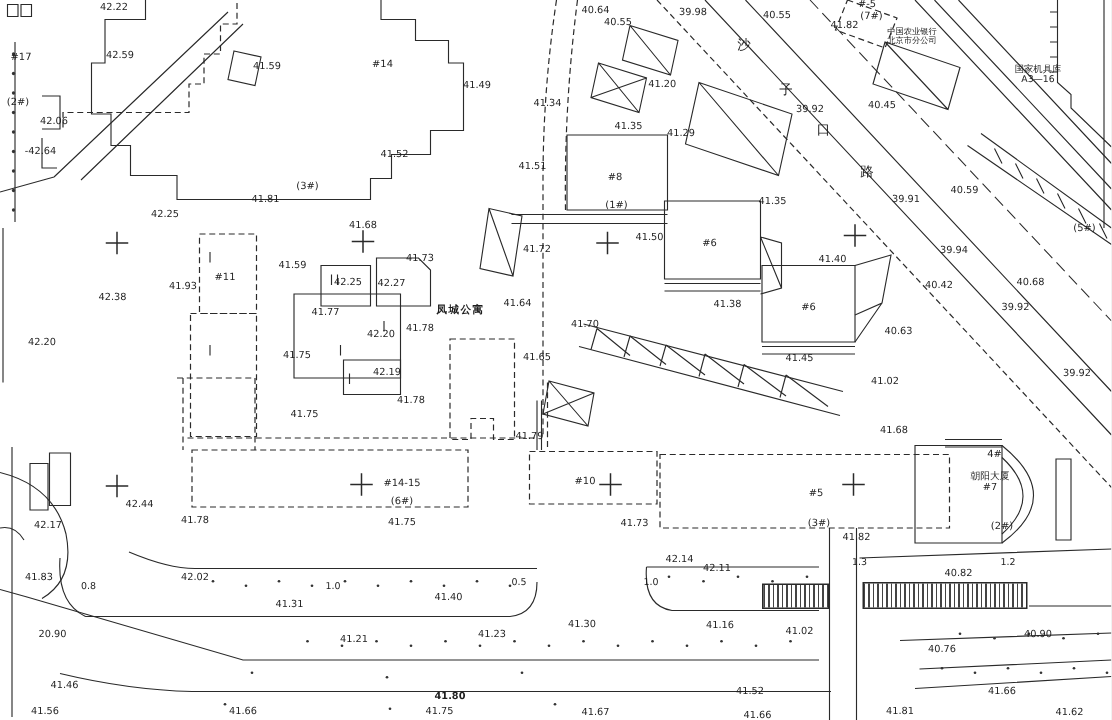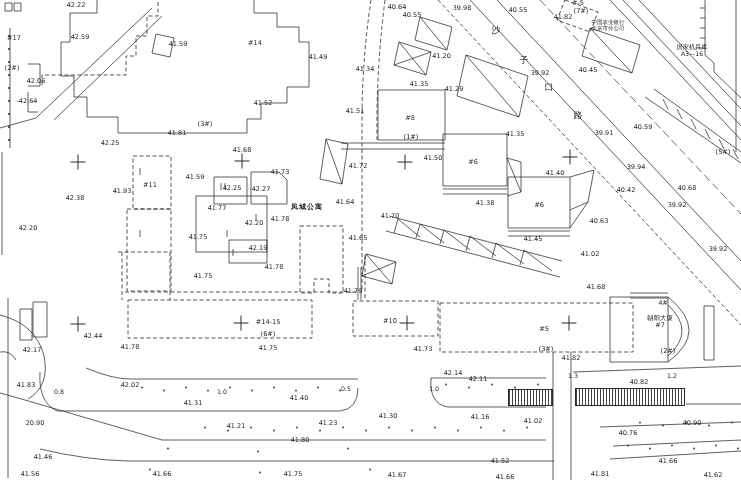--- a/index.html
+++ b/index.html
@@ -250,21 +250,21 @@
       <span class="lbl" style="left: 721px; top: 376px; margin-left: 41px;">42.21</span>
       <span class="lbl" style="left: 35px; top: 423px;">20.90</span>
       <span class="lbl" style="left: 236px; top: 426px;">41.21</span>
       <span class="lbl" style="left: 328px; top: 423px;">41.23</span>
       <span class="lbl" style="left: 388px; top: 416px;">41.30</span>
       <span class="lbl" style="left: 480px; top: 417px;">41.16</span>
       <span class="lbl" style="left: 533px; top: 421px;">41.02</span>
       <span class="lbl" style="left: 628px; top: 433px;">40.76</span>
       <span class="lbl" style="left: 692px; top: 423px;">40.90</span>
       <span class="lbl" style="left: 43px; top: 457px;">41.46</span>
-      <span class="lbl" style="left: 300px; top: 440px;">41.80</span>
+      <span class="lbl" style="left: 300px; top: 464px; font-weight: bold;">41.80</span>
       <span class="lbl" style="left: 500px; top: 461px;">41.52</span>
       <span class="lbl" style="left: 668px; top: 461px;">41.66</span>
       <span class="lbl" style="left: 30px; top: 474px;">41.56</span>
       <span class="lbl" style="left: 162px; top: 474px;">41.66</span>
       <span class="lbl" style="left: 293px; top: 474px;">41.75</span>
       <span class="lbl" style="left: 397px; top: 475px;">41.67</span>
       <span class="lbl" style="left: 505px; top: 477px;">41.66</span>
       <span class="lbl" style="left: 600px; top: 474px;">41.81</span>
       <span class="lbl" style="left: 713px; top: 475px;">41.62</span>
       <span class="lbl bld" style="left: 14px; top: 38px;">#17</span>

